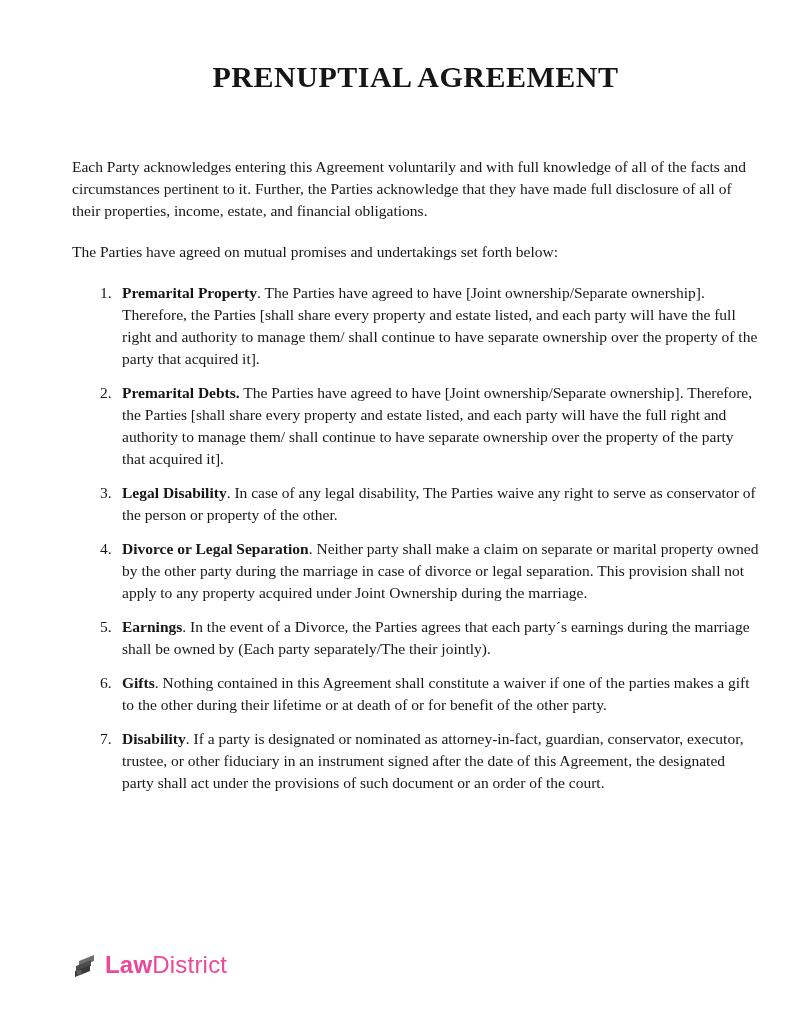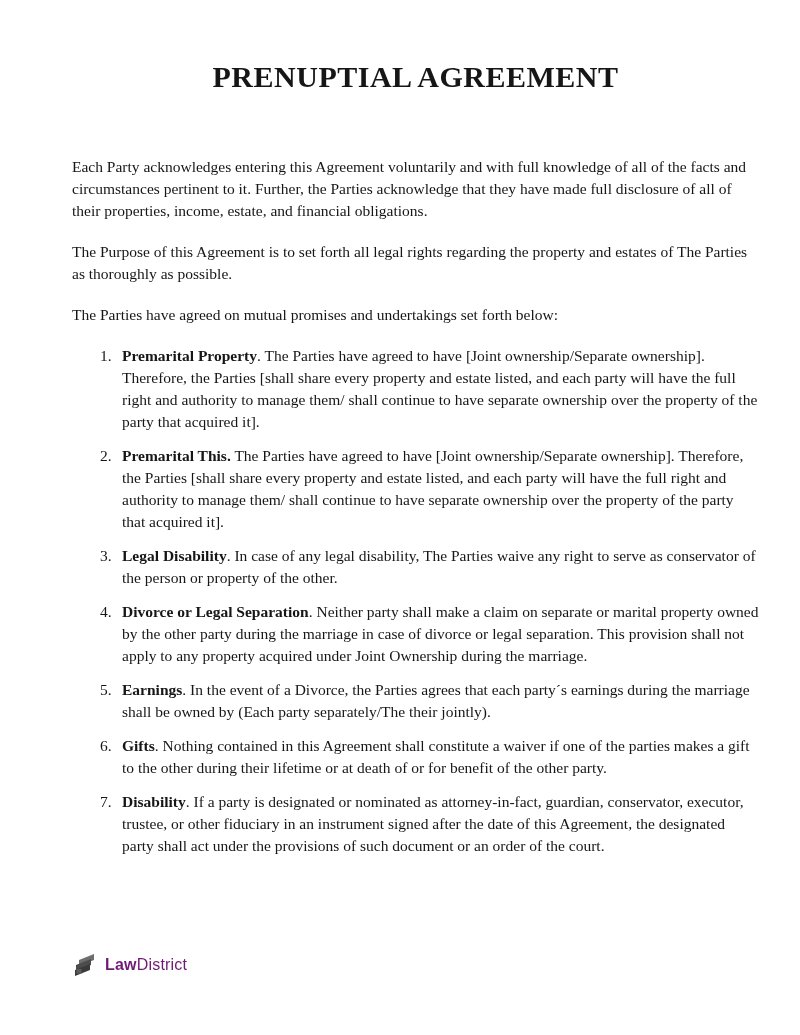--- a/index.html
+++ b/index.html
@@ -65,52 +65,51 @@
     align-items: center;
     gap: 6px;
   }
   .logo-icon {
     width: 27px;
     height: 27px;
     display: block;
   }
   .logo-text {
     font-family: "Liberation Sans", "DejaVu Sans", sans-serif;
-    font-size: 16px;
-    color: #701a75;
+    font-size: 24px;
+    color: #ec4899;
     letter-spacing: 0.2px;
   }
   .logo-text .bold {
     font-weight: bold;
   }
 </style>
 </head>
 <body>
 
 <div class="page">
 
   <h1 class="doc-title">PRENUPTIAL AGREEMENT</h1>
 
 
   <p class="para para-gap">Each Party acknowledges entering this Agreement voluntarily and with full knowledge of all of the facts and circumstances pertinent to it. Further, the Parties acknowledge that they have made full disclosure of all of their properties, income, estate, and financial obligations.</p>
 
-  <p class="para para-gap">The Purpose of this Agreement is to set forth all legal rights regarding the property and estates of The Parties as thoroughly as possible.</p>
 
   <p class="para para-gap">The Parties have agreed on mutual promises and undertakings set forth below:</p>
 
   <div class="clause-list">
 
     <div class="clause">
       <span class="clause-num">1.</span>
       <p class="clause-text"><b>Premarital Property</b><span>. The Parties have agreed to have [Joint ownership/Separate ownership]. Therefore, the Parties [shall share every property and estate listed, and each party will have the full right and authority to manage them/ shall continue to have separate ownership over the property of the party that acquired it].</span></p>
     </div>
 
     <div class="clause">
       <span class="clause-num">2.</span>
-      <p class="clause-text"><b>Premarital This.</b><span> The Parties have agreed to have [Joint ownership/Separate ownership]. Therefore, the Parties [shall share every property and estate listed, and each party will have the full right and authority to manage them/ shall continue to have separate ownership over the property of the party that acquired it].</span></p>
+      <p class="clause-text"><b>Premarital Debts.</b><span> The Parties have agreed to have [Joint ownership/Separate ownership]. Therefore, the Parties [shall share every property and estate listed, and each party will have the full right and authority to manage them/ shall continue to have separate ownership over the property of the party that acquired it].</span></p>
     </div>
 
     <div class="clause">
       <span class="clause-num">3.</span>
       <p class="clause-text"><b>Legal Disability</b><span>. In case of any legal disability, The Parties waive any right to serve as conservator of the person or property of the other.</span></p>
     </div>
 
     <div class="clause">
       <span class="clause-num">4.</span>
       <p class="clause-text"><b>Divorce or Legal Separation</b><span>. Neither party shall make a claim on separate or marital property owned by the other party during the marriage in case of divorce or legal separation. This provision shall not apply to any property acquired under Joint Ownership during the marriage.</span></p>

